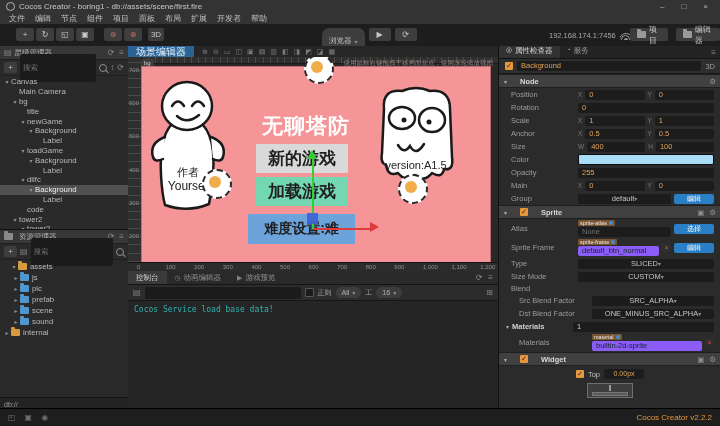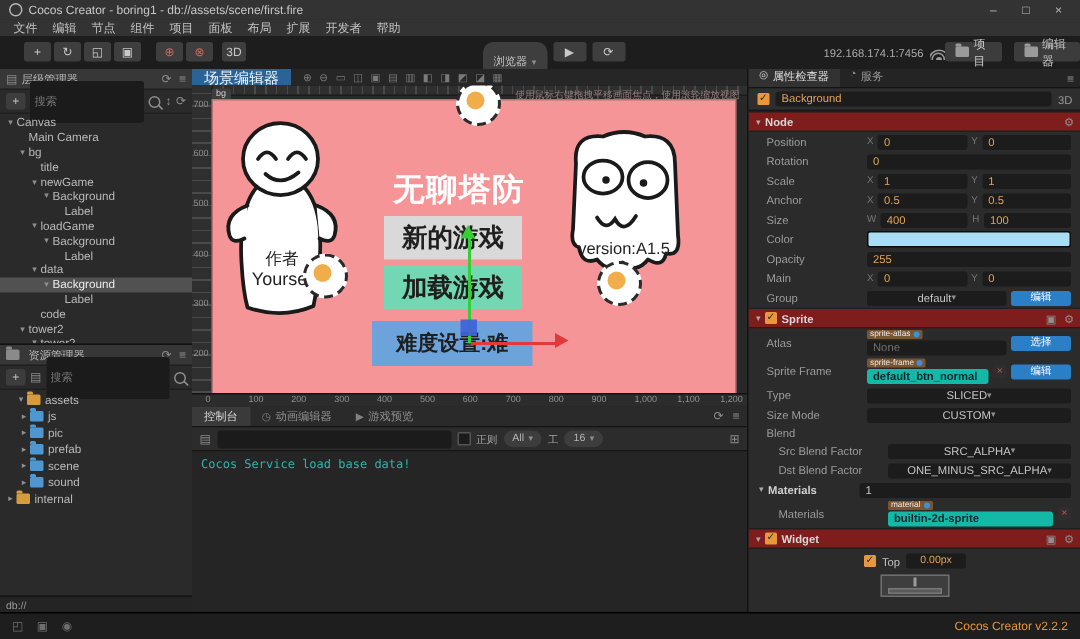--- a/index.html
+++ b/index.html
@@ -93,33 +93,33 @@
   
   #inspector{position:absolute;left:498px;top:46px;width:222px;height:363px;background:#2b2b2b;border-left:1px solid #121212;display:flex;flex-direction:column;overflow:hidden}
   .itabs{height:12px;background:#242424;display:flex;border-bottom:1px solid #141414;flex:none}
   .itab{padding:0 7px;display:flex;align-items:flex-start;gap:3px;font-size:7.5px;color:#999}
   .itab.active{background:#323232;color:#ddd}
   .itab .ci{font-size:7px}
   .namerow{height:14px;display:flex;align-items:center;gap:4px;padding:0 6px;background:#2e2e2e;border-bottom:1px solid #191919;flex:none}
   .chk{width:8px;height:8px;background:#e8973c;border-radius:1px;color:#2b2b2b;font-size:7px;line-height:8px;text-align:center;font-weight:bold;flex:none}
   .namefld{flex:1;height:10px;background:#1c1c1c;border-radius:2px;color:#e2a356;font-size:7.5px;line-height:10px;padding:0 4px;min-width:0}
   .mode3d{color:#9a9a9a;font-size:7.5px}
-  .sechead{height:12px;background:#7f1d1d;display:flex;align-items:center;gap:3px;padding:0 5px;border-top:1px solid #1f1f1f;border-bottom:1px solid #1f1f1f;color:#d8d8d8;font-weight:bold;font-size:7.5px;flex:none}
+  .sechead{height:12px;background:#404040;display:flex;align-items:center;gap:13px;padding:0 5px;border-top:1px solid #1f1f1f;border-bottom:1px solid #1f1f1f;color:#d8d8d8;font-weight:bold;font-size:7.5px;flex:none}
   .sechead .sarr{color:#aaa;font-size:6px;font-weight:normal}
   .sechead .hico{color:#8f8f8f;font-weight:normal;font-size:7.5px}
   .sechead .right{margin-left:auto;display:flex;gap:5px}
   .irow{min-height:13px;display:flex;align-items:center;padding:0 7px 0 12px;gap:3px;flex:none}
   .irow.ind{padding-left:20px}
   .ilabel{width:64px;flex:none;font-size:7.5px;color:#9c9c9c;white-space:nowrap}
   .irow.ind .ilabel{width:70px}
   .iax{font-size:6.5px;color:#787878;flex:none}
   .ifld{flex:1;height:10px;background:#1c1c1c;border-radius:2px;font-size:7.5px;color:#e2a356;line-height:10px;padding:0 4px;min-width:0;overflow:hidden;white-space:nowrap}
   .ifld.drop{display:flex;align-items:center;justify-content:center;color:#c6c6c6}
   .ifld.dim{color:#707070}
-  .ifld.hl{background:#14b8a6;color:#14232e;font-weight:bold}
+  .ifld.hl{background:#8b5cf6;color:#14232e;font-weight:normal}
   .swatch{flex:1;height:9px;border-radius:2px;border:1px solid #0c0c0c}
   .bluebtn{flex:none;width:40px;height:10px;background:#2a7fc6;border-radius:2px;color:#fff;font-size:7px;line-height:10px;text-align:center}
   .redx{flex:none;width:9px;height:9px;background:#2e2e2e;color:#d45252;font-size:7px;line-height:9px;text-align:center;border-radius:1px}
   .tagfld{flex:1;display:flex;flex-direction:column;min-width:0}
   .tag{align-self:flex-start;background:#7a5532;color:#e9e9e9;font-size:5.5px;line-height:6px;padding:0 2px;border-radius:1px;display:flex;align-items:center;gap:2px;margin-bottom:1px}
   .tag::after{content:"";width:4px;height:4px;border-radius:50%;background:#3e8fd6}
   .irow.tall{min-height:19px}
   .foldlbl{font-size:7.5px;color:#d0d0d0;font-weight:bold;width:58px;flex:none}
   .wrow{display:flex;align-items:center;justify-content:center;gap:4px;height:16px;flex:none}
   .wlbl{color:#c0c0c0;font-size:7.5px}
@@ -254,21 +254,21 @@
     <div class="trow" style="padding-left:27px">
         <span class="arr">▾</span>
         <span>Background</span>
       </div>
     <div class="trow" style="padding-left:35px">
         <span class="arr"></span>
         <span>Label</span>
       </div>
     <div class="trow" style="padding-left:19px">
         <span class="arr">▾</span>
-        <span>data</span>
+        <span>dilfc</span>
       </div>
     <div class="trow sel" style="padding-left:27px">
         <span class="arr">▾</span>
         <span>Background</span>
       </div>
     <div class="trow" style="padding-left:35px">
         <span class="arr"></span>
         <span>Label</span>
       </div>
     <div class="trow" style="padding-left:19px">

